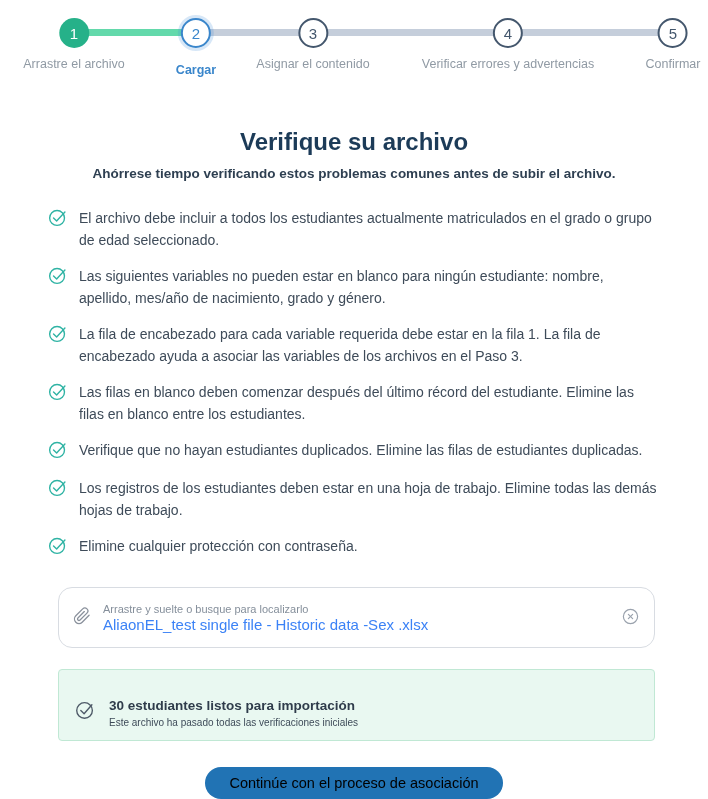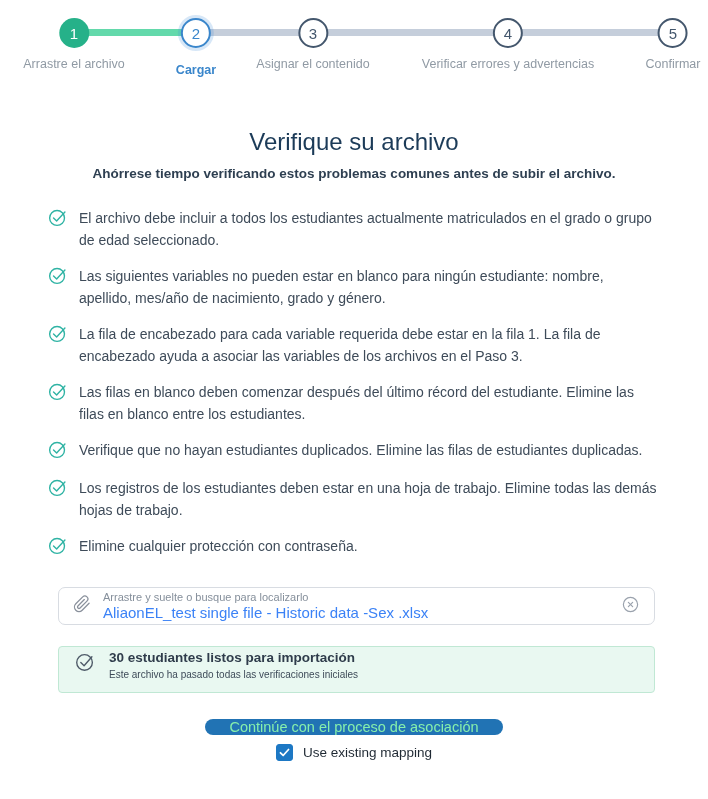--- a/index.html
+++ b/index.html
@@ -13,49 +13,49 @@
   .step{position:absolute;top:18px;display:flex;flex-direction:column;align-items:center;transform:translateX(-50%);z-index:2;}
   .step-circle{width:30px;height:30px;border-radius:50%;display:flex;align-items:center;justify-content:center;
     font-size:15px;background:#fff;box-sizing:border-box;}
   .step.completed .step-circle{background:var(--step_completed);color:#fff;border:none;}
   .step.current .step-circle{border:2px solid var(--brand_blue);color:var(--brand_blue);box-shadow:0 0 0 3px rgba(74,144,217,.22);}
   .step.upcoming .step-circle{border:2px solid var(--step_upcoming);color:var(--step_upcoming);}
   .step-label{margin-top:9px;font-size:12.5px;color:var(--label_gray);white-space:nowrap;}
   .step.current .step-label{margin-top:15px;color:var(--brand_blue);font-weight:700;}
 
   
-  .title{margin-top:44px;text-align:center;font-size:24px;font-weight:400;color:var(--title_navy);}
+  .title{margin-top:44px;text-align:center;font-size:24px;font-weight:700;color:var(--title_navy);}
   .subtitle{margin-top:10px;text-align:center;font-size:13.5px;font-weight:700;color:#2e3f51;}
 
   
   .checklist{margin:26px 0 0 48px;width:612px;}
   .check-item{display:flex;align-items:flex-start;margin-bottom:14px;}
   .check-item .ci-icon{flex:0 0 auto;color:var(--check_teal);margin-top:1px;}
   .check-item .ci-text{margin-left:12px;font-size:14px;line-height:22px;color:#3e4b59;max-width:578px;}
 
   
-  .dropzone{box-sizing:border-box;margin:28px 18px 0 58px;width:597px;height:38px;border:1px solid #d8dce2;border-radius:7px;
+  .dropzone{box-sizing:border-box;margin:28px 18px 0 58px;width:597px;height:61px;border:1px solid #d8dce2;border-radius:14px;
     display:flex;align-items:center;padding:0 12px;cursor:pointer;background:#fff;}
   .dz-clip{color:#8a919c;flex:0 0 auto;margin:0 2px 0 2px;}
   .dz-texts{margin-left:10px;flex:1 1 auto;min-width:0;}
   .dz-placeholder{font-size:11px;color:#858f9b;}
   .dz-filename{font-size:15px;color:#3b82f6;margin-top:1px;white-space:nowrap;overflow:hidden;}
   .dz-remove{flex:0 0 auto;color:#9aa2ad;background:none;border:none;padding:2px;cursor:pointer;display:flex;}
 
   
   .statusbox{box-sizing:border-box;margin:21px 0 0 58px;width:597px;background:var(--success_bg);
-    border:1px solid var(--success_border);border-radius:4px;padding:3px 16px 12px 16px;display:flex;align-items:flex-start;}
+    border:1px solid var(--success_border);border-radius:4px;padding:28px 16px 12px 16px;display:flex;align-items:flex-start;}
   .sb-icon{flex:0 0 auto;color:#4e5a68;margin-top:2px;}
   .sb-texts{margin-left:14px;}
   .sb-title{font-size:13.5px;font-weight:700;color:#2f3c4b;}
   .sb-msg{font-size:10px;color:#3e4b59;margin-top:4px;}
 
   
-  .cta{display:block;margin:26px auto 0 auto;height:16px;padding:0 24px;border:none;border-radius:16px;
-    background:var(--brand_blue_btn);color:#86efac;font-size:14.5px;font-family:inherit;cursor:pointer;}
+  .cta{display:block;margin:26px auto 0 auto;height:32px;padding:0 24px;border:none;border-radius:16px;
+    background:var(--brand_blue_btn);color:#000000;font-size:14.5px;font-family:inherit;cursor:pointer;}
   .cb-row{display:flex;align-items:center;justify-content:center;margin-top:9px;}
   .checkbox{width:17px;height:17px;border-radius:3px;border:1px solid var(--brand_blue_btn);box-sizing:border-box;
     display:flex;align-items:center;justify-content:center;background:#fff;cursor:pointer;}
   .checkbox.checked{background:var(--checkbox_blue);border-color:var(--checkbox_blue);}
   .checkbox svg{display:none;}
   .checkbox.checked svg{display:block;}
   .cb-label{margin-left:10px;font-size:13.5px;color:#1f2933;cursor:pointer;}
 </style>
 </head>
 <body>

